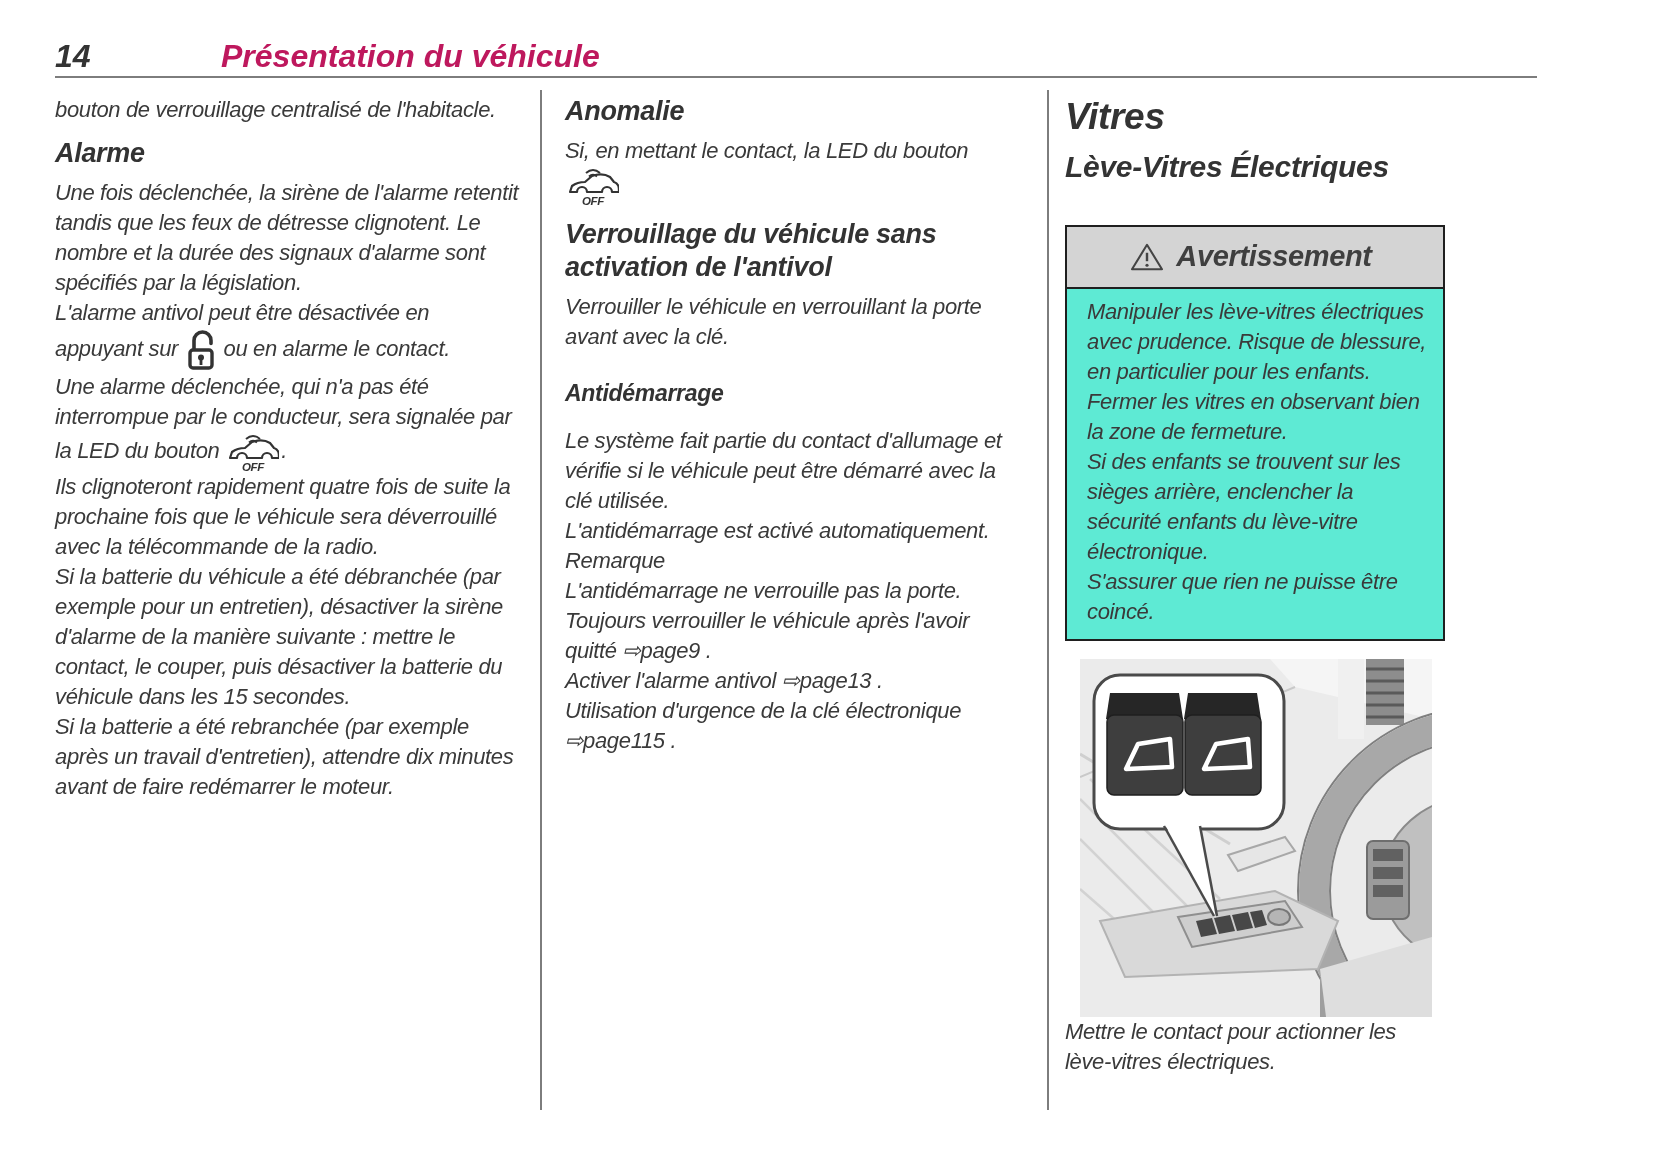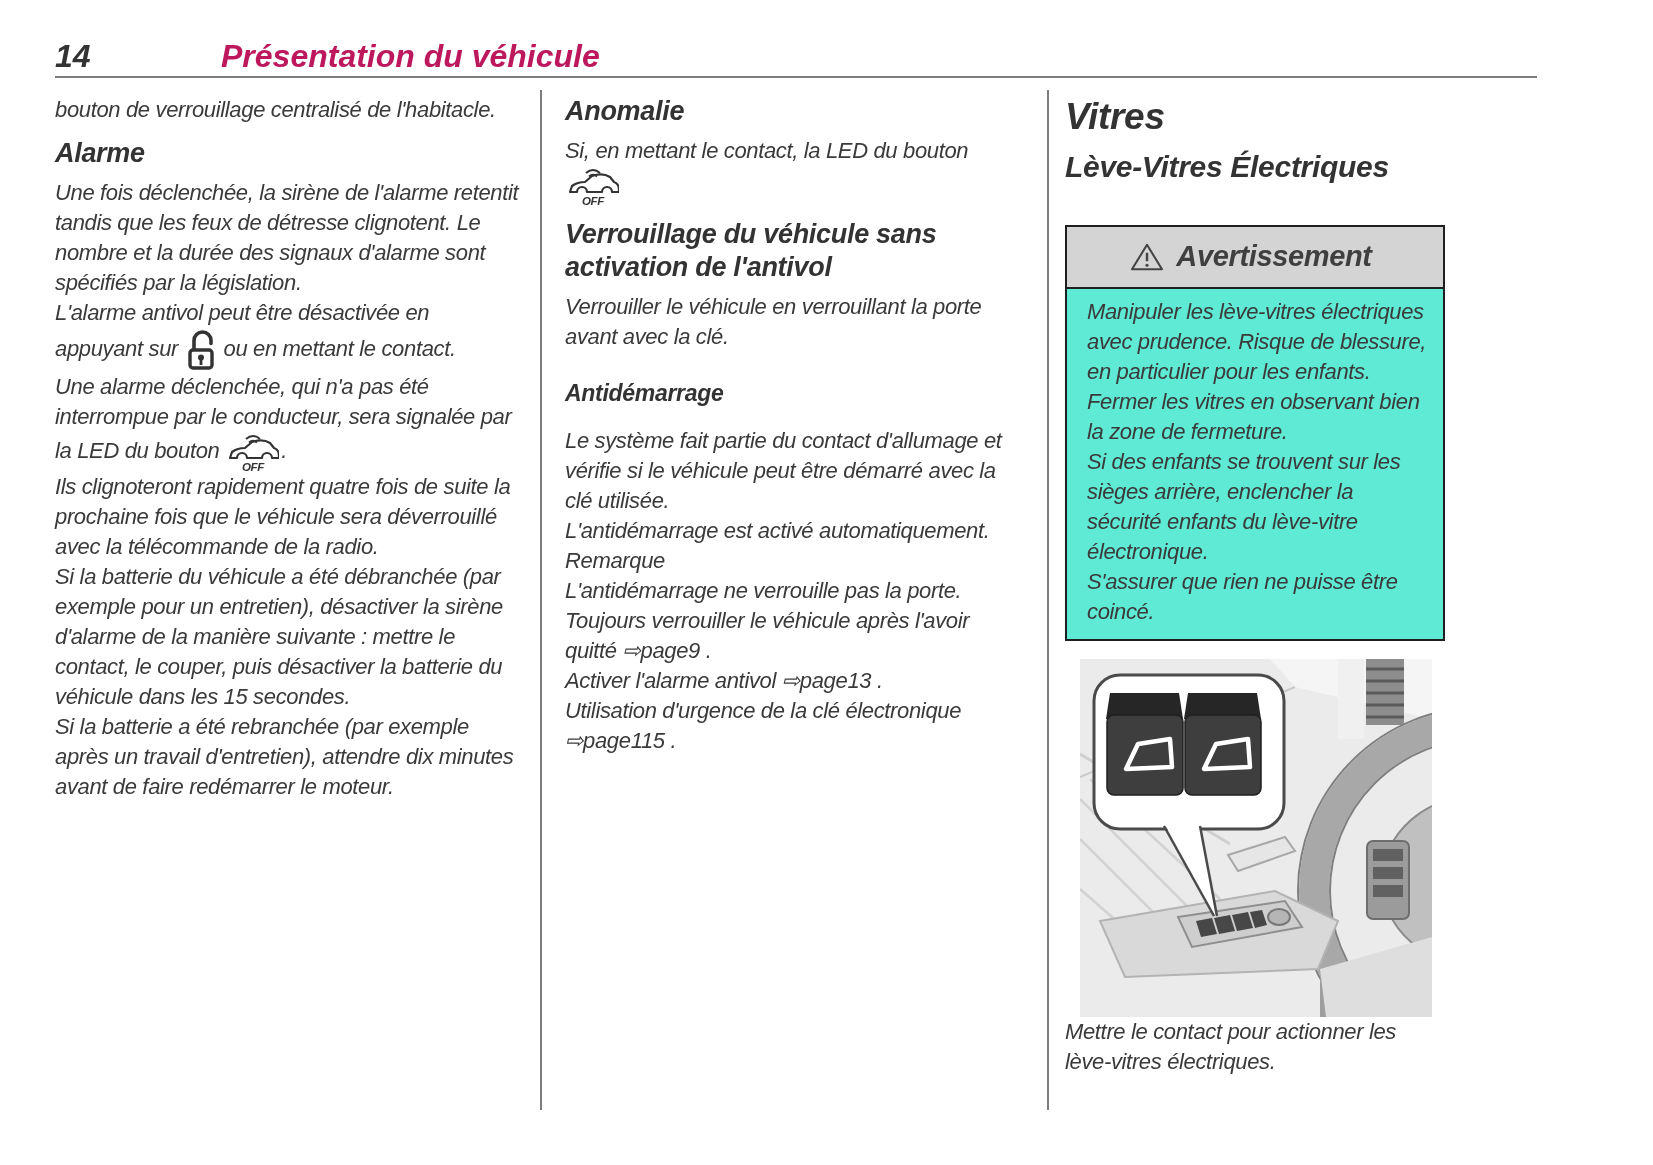--- a/index.html
+++ b/index.html
@@ -46,21 +46,21 @@
   <div class="col" id="col1">
     <p>bouton de verrouillage centralisé de l'habitacle.</p>
     <h3 class="sub">Alarme</h3>
     <p>Une fois déclenchée, la sirène de l'alarme retentit tandis que les feux de détresse clignotent. Le nombre et la durée des signaux d'alarme sont spécifiés par la législation.</p>
     <p>
       <span>L'alarme antivol peut être désactivée en appuyant sur </span><span class="inl"><svg class="unlock-svg" viewBox="0 0 30 44">
         <path d="M8,22 V12.5 a8.5,8.5 0 0 1 17,0 V15.5" fill="none" stroke="#333" stroke-width="3.6" stroke-linecap="round"></path>
         <rect x="4" y="22" width="22" height="18" rx="3" fill="#fff" stroke="#333" stroke-width="3.4"></rect>
         <circle cx="15" cy="29.5" r="3" fill="#333"></circle>
         <rect x="13.6" y="30.5" width="2.8" height="6.5" fill="#333"></rect>
-      </svg></span><span> ou en mettant le contact.</span>
+      </svg></span><span> ou en alarme le contact.</span>
     </p>
     <p>
       <span>Une alarme déclenchée, qui n'a pas été interrompue par le conducteur, sera signalée par la LED du bouton </span><span class="inl"><svg class="caroff-svg" viewBox="0 0 52 40">
         <path d="M19,7 q7,-6 14,0" fill="none" stroke="#333" stroke-width="2"></path>
         <path d="M22,10.5 q4,-3.5 8,0" fill="none" stroke="#333" stroke-width="2"></path>
         <path d="M3,26 l2,-6 c4,-3 9,-4 13,-4 l7,-6 c6,-2 13,-2 18,1 l4,5 c3,1 4.5,3 4.8,6 l0.2,4 h-7 a5,5 0 0 0 -10,0 h-15 a5,5 0 0 0 -10,0 h-7 z" fill="none" stroke="#333" stroke-width="2.2" stroke-linejoin="round"></path>
         <text x="26" y="39" text-anchor="middle" font-size="11.5" font-weight="bold" fill="#333">OFF</text>
       </svg></span><span>.</span>
     </p>
     <p>Ils clignoteront rapidement quatre fois de suite la prochaine fois que le véhicule sera déverrouillé avec la télécommande de la radio.</p>

